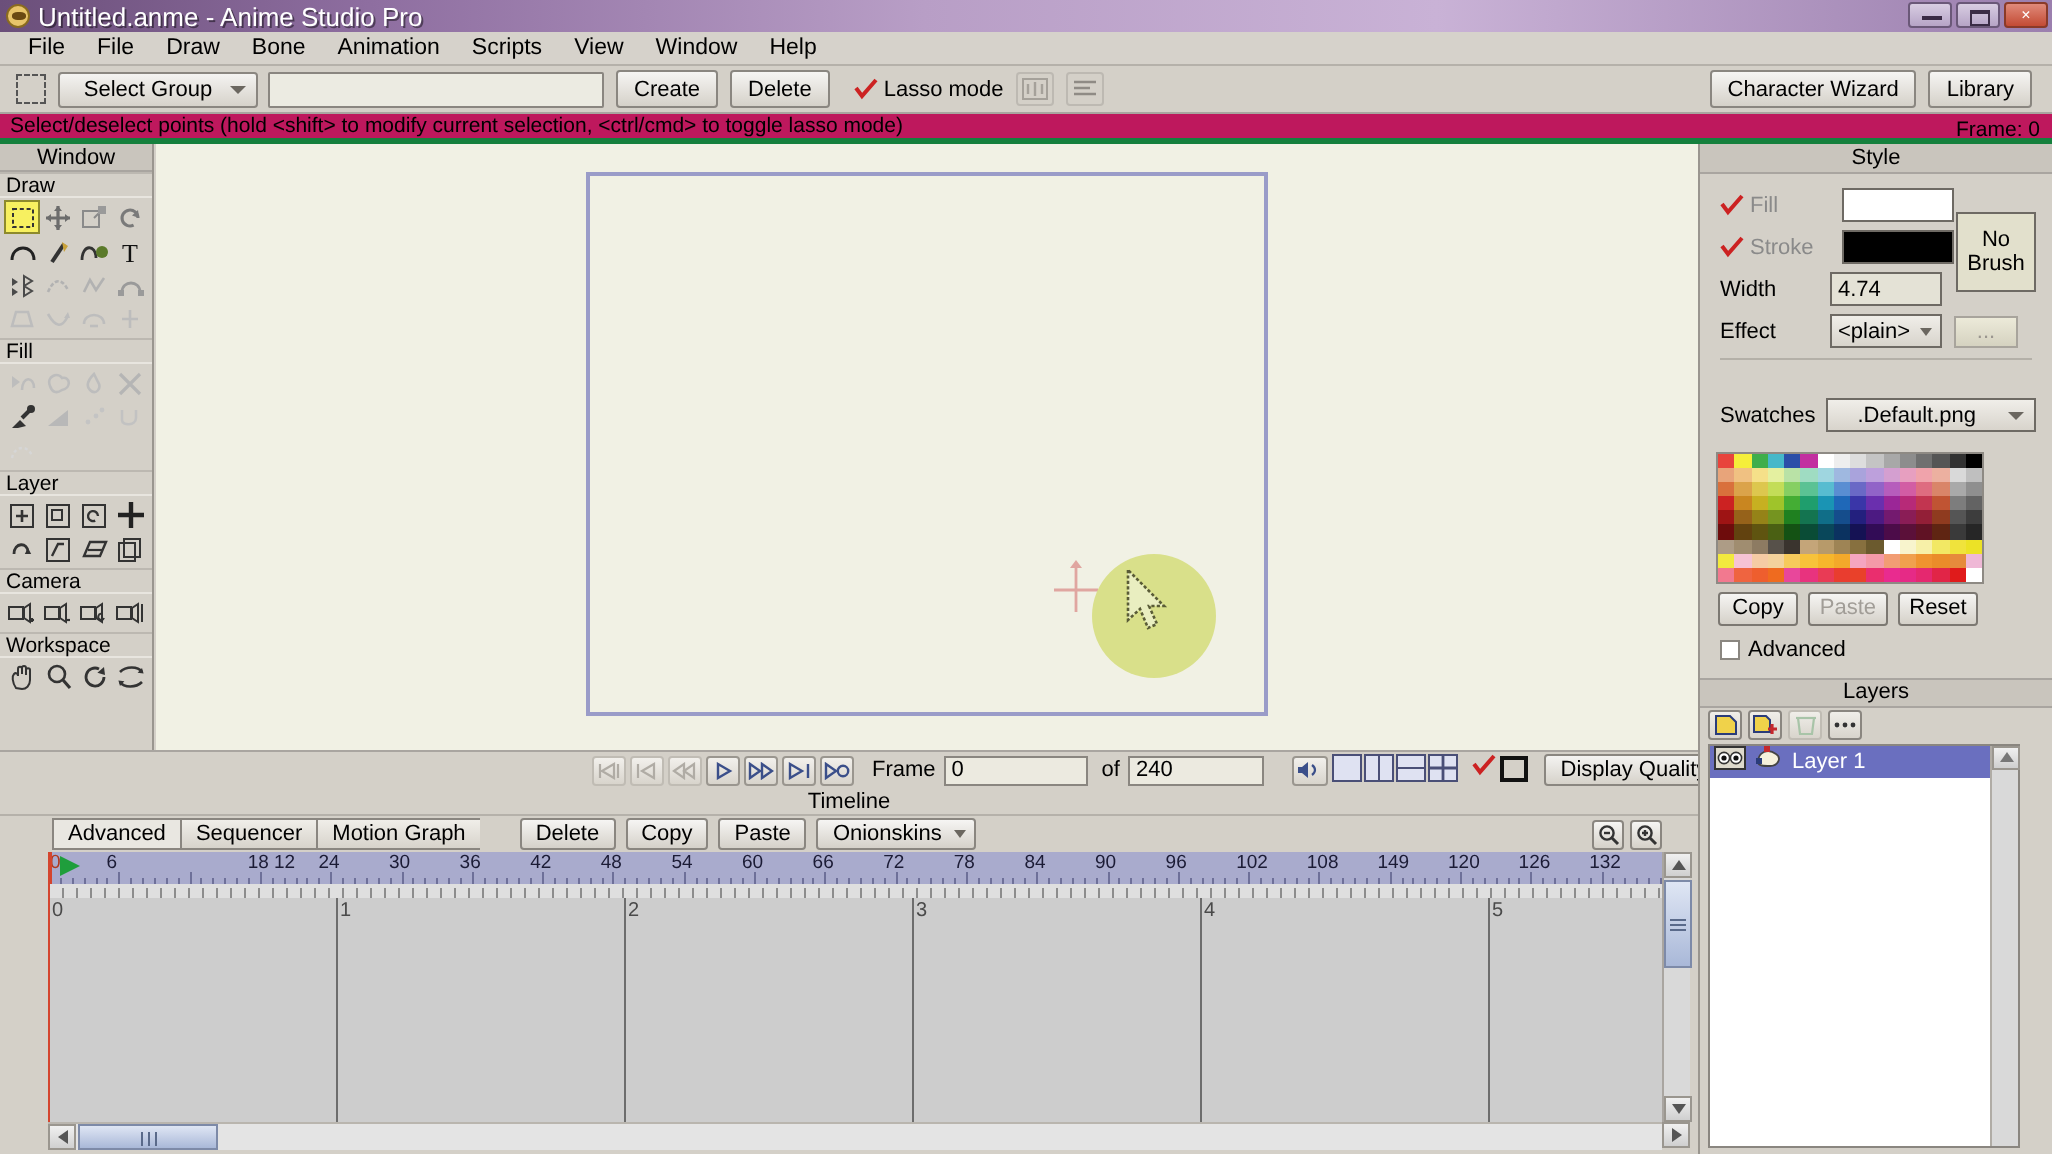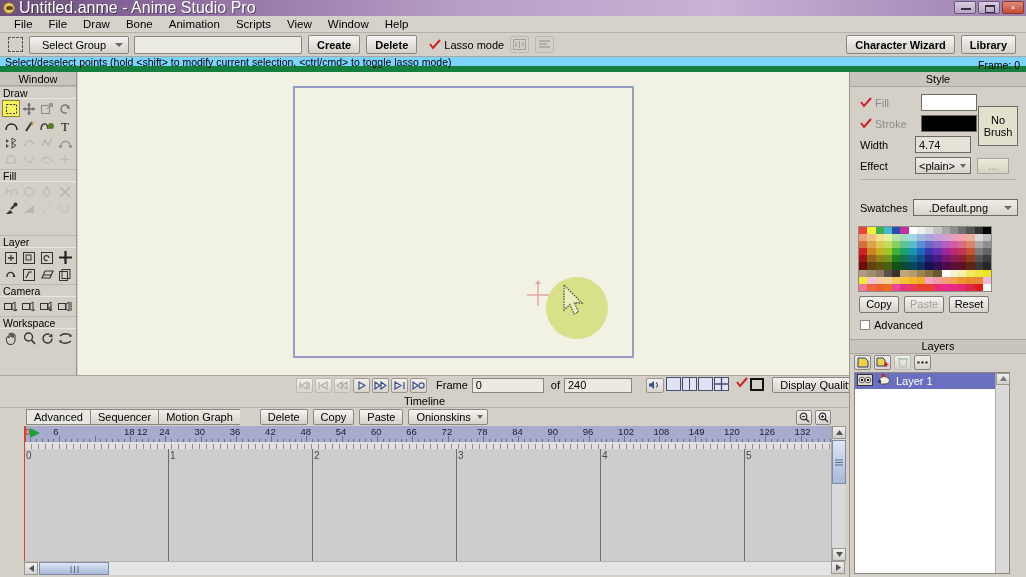--- a/index.html
+++ b/index.html
@@ -22,21 +22,21 @@
   .titlebar .tb-icon {
     width:12px; height:12px; margin-left:3px; margin-right:4px;
     background:#e8c46a; border-radius:50%;
     border:1px solid #8a6b20;
     position:relative; flex:none;
   }
   .titlebar .tb-icon::after{
     content:""; position:absolute; left:2px; top:3px; width:7px; height:4px;
     background:#6b4a12; border-radius:40%;
   }
-  .titlebar .tb-text { color:#fff; font-size:16px; text-shadow:1px 1px 0 rgba(0,0,0,.45); white-space:nowrap;}
+  .titlebar .tb-text { color:#fff; font-size:13px; text-shadow:1px 1px 0 rgba(0,0,0,.45); white-space:nowrap;}
   .winbtns { position:absolute; right:2px; top:1px; display:flex; gap:2px; }
   .winbtn {
     width:22px; height:13px; border:1px solid #6a5878;
     background: linear-gradient(to bottom,#d8cde2,#b6a4c6);
     border-radius:2px; position:relative;
   }
   .winbtn.close { background: linear-gradient(to bottom,#e08a7a,#c34b34); border-color:#8a3a28; }
   .winbtn .g { position:absolute; left:0; top:0; right:0; bottom:0;
     display:flex; align-items:center; justify-content:center;
     font-size:8px; color:#fff; line-height:1; }
@@ -71,36 +71,36 @@
     border-left:4px solid transparent; border-right:4px solid transparent; border-top:4px solid #6b6760; }
   .txtfield {
     height:18px; width:168px; margin-left:5px;
     background:#ecebe2; border:1px solid #8a8680; border-radius:1px;
     font-size:11px; padding:0 3px; color:#000;
   }
   .btn {
     height:19px; background:linear-gradient(to bottom,#f6f5f3,#d5d1c9);
     border:1px solid #8a8680; border-radius:2px;
     font-size:11px; padding:0 8px; margin-left:6px;
-    display:flex; align-items:center; justify-content:center; cursor:default;font-weight:bold;
+    display:flex; align-items:center; justify-content:center; cursor:default;
   }
   .chk-wrap { display:flex; align-items:center; margin-left:12px; gap:3px; }
   .redcheck { width:12px; height:12px; position:relative; display:inline-block;}
   .redcheck svg{ position:absolute; left:0; top:0; }
   .mini-icon {
     width:19px; height:17px; margin-left:6px;
     border:1px solid #bdb9b2; background:#d4d0c8; border-radius:2px;
     display:flex; align-items:center; justify-content:center;
   }
   .toolbar-right { margin-left:auto; display:flex; align-items:center; }
 
   
   .hintbar {
     position:absolute; left:0; top:57px; width:1026px; height:15px;
-    background:#7dd3fc; border-bottom:6px solid #15803d;
+    background:#be185d; border-bottom:3px solid #15803d;
     font-size:10.5px; display:flex; align-items:center; padding-left:5px;text-align:center;
   }
   .frame-indicator { position:absolute; right:6px; top:0; height:15px; display:flex; align-items:center; font-size:10.5px;}
 
   
   .tools-panel {
     position:absolute; left:0; top:72px; width:77px; height:303px;
     background:#d4d0c8; border-right:1px solid #9a968f;
   }
   .panel-title {

